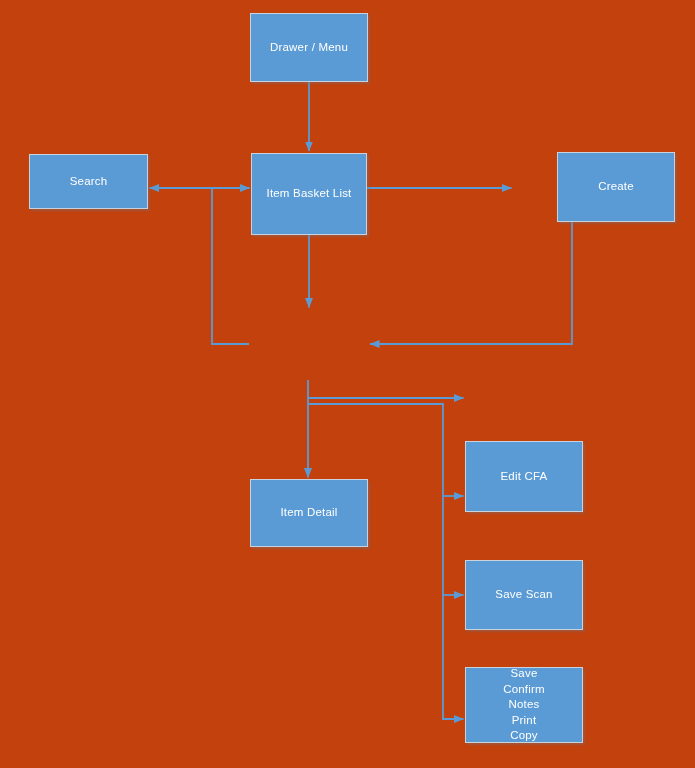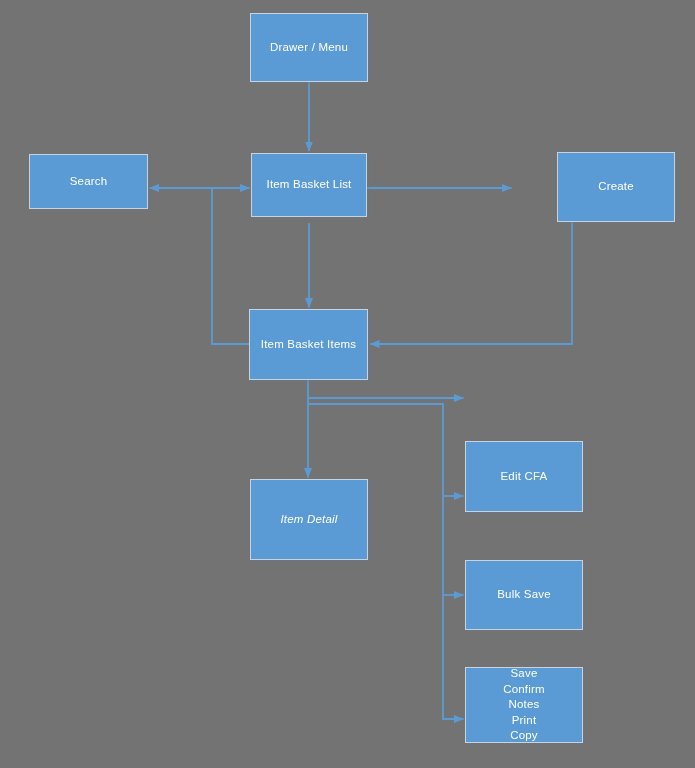--- a/index.html
+++ b/index.html
@@ -5,21 +5,21 @@
   html, body {
     margin: 0;
     padding: 0;
     background: #ffffff;
     font-family: "Liberation Sans", "DejaVu Sans", sans-serif;
   }
   .canvas {
     position: relative;
     width: 695px;
     height: 768px;
-    background: #737373;
+    background: #c2410c;
     overflow: hidden;
   }
   .edges {
     position: absolute;
     left: 0;
     top: 0;
     width: 695px;
     height: 768px;
     pointer-events: none;
   }
@@ -37,25 +37,25 @@
     font-size: 11.5px;
     letter-spacing: 0.2px;
   }
   .node .label {
     white-space: pre-line;
     line-height: 1.36;
   }
   
   .n-drawer-menu       { left: 250px; top: 13px;  width: 118px; height: 69px; }
   .n-search            { left: 29px;  top: 154px; width: 119px; height: 55px; }
-  .n-item-basket-list  { left: 251px; top: 153px; width: 116px; height: 64px; }
+  .n-item-basket-list  { left: 251px; top: 153px; width: 116px; height: 82px; }
   .n-create            { left: 513px; top: 152px; width: 118px; height: 70px; margin-left: 44px; }
   .n-item-basket-items { left: 249px; top: 309px; width: 119px; height: 71px; }
   .n-info              { left: 465px; top: 363px; width: 120px; height: 72px; }
-  .n-item-detail       { left: 250px; top: 479px; width: 118px; height: 81px; font-style: italic; }
+  .n-item-detail       { left: 250px; top: 479px; width: 118px; height: 68px; }
   .n-edit-cfa          { left: 465px; top: 441px; width: 118px; height: 71px; }
   .n-bulk-scan         { left: 465px; top: 560px; width: 118px; height: 70px; }
   .n-actions           { left: 465px; top: 667px; width: 118px; height: 76px; }
 </style>
 </head>
 <body>
 
 <div class="canvas">
 
   <svg class="edges" width="695" height="768" viewBox="0 0 695 768" fill="none" stroke="#5b9bd5" stroke-width="1.8">
@@ -100,35 +100,32 @@
   </div>
 
   <div class="node n-item-basket-list">
     <span class="label">Item Basket List</span>
   </div>
 
   <div class="node n-create">
     <span class="label">Create</span>
   </div>
 
-  <div class="node n-item-basket-items">
-    <span class="label">Item Basket Items</span>
-  </div>
 
 
   <div class="node n-item-detail">
     <span class="label">Item Detail</span>
   </div>
 
   <div class="node n-edit-cfa">
     <span class="label">Edit CFA</span>
   </div>
 
   <div class="node n-bulk-scan">
-    <span class="label">Bulk Save</span>
+    <span class="label">Save Scan</span>
   </div>
 
   <div class="node n-actions">
     <span class="label">Save
 Confirm
 Notes
 Print
 Copy</span>
   </div>
 

